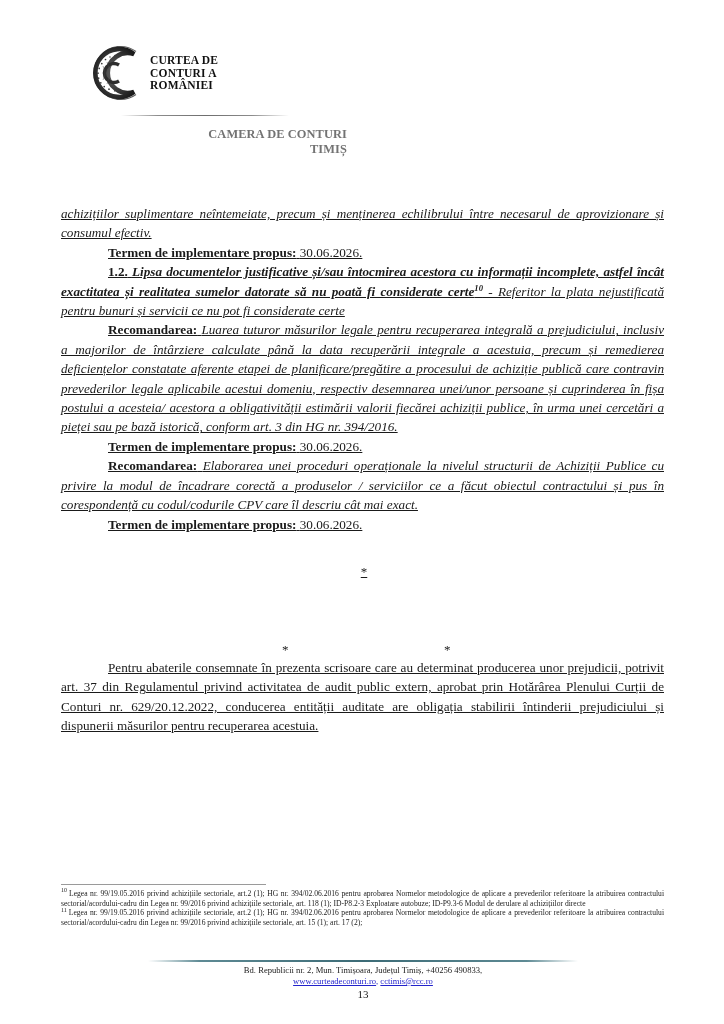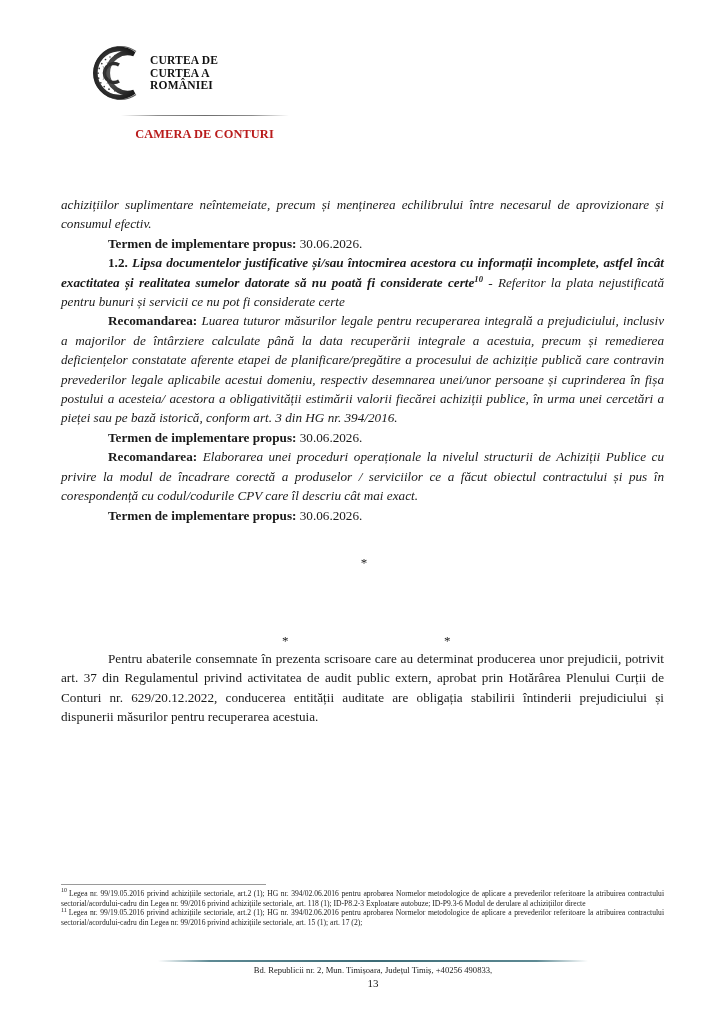--- a/index.html
+++ b/index.html
@@ -60,30 +60,32 @@
     width: 168px;
     height: 1px;
     background: linear-gradient(to right, rgba(255,255,255,0) 0%, #8c8c8c 22%, #6e6e6e 50%, #8c8c8c 78%, rgba(255,255,255,0) 100%);
   }
   .chamber {
     margin-top: 11px;
     font-family: "Liberation Serif", serif;
     font-weight: bold;
     font-size: 12.4px;
     line-height: 14.5px;
-    color: #b91c1c;
+    color: #737373;
     letter-spacing: 0.1px;
+    text-align: right;
   }
 
   
   .body-area {
     position: absolute;
-    top: 195px;
+    top: 204px;
     left: 61px;
     width: 603px;
+    text-decoration: underline;
   }
   p.para {
     margin: 0;
     font-size: 13.2px;
     line-height: 19.4px;
     text-align: justify;
     text-justify: inter-word;
   }
   .ital { font-style: italic; }
   .bold { font-weight: bold; }
@@ -140,21 +142,21 @@
   p.footnote sup {
     font-size: 6px;
     vertical-align: super;
     line-height: 0;
     margin-right: 2px;
   }
 
   
   .footer {
     position: absolute;
-    left: 158px;
+    left: 148px;
     top: 960px;
     width: 430px;
     text-align: center;
   }
   .footer-rule {
     width: 430px;
     height: 1.6px;
     background: linear-gradient(to right, rgba(255,255,255,0) 0%, #5e8a94 12%, #3c6b76 50%, #5e8a94 88%, rgba(255,255,255,0) 100%);
     margin-bottom: 3px;
   }
@@ -215,27 +217,28 @@
             <circle cx="35.6" cy="47.6" r="0.7"></circle>
           </g>
           <g stroke="#4a4a4a" stroke-width="0.6" fill="none" opacity="0.8">
             <path d="M19 24 q4 7 0 14"></path>
             <path d="M23 20 q5 11 0 22"></path>
           </g>
         </svg>
       </div>
       <div class="org-name">
         <div>CURTEA DE</div>
-        <div>CURTEA A</div>
+        <div>CONTURI A</div>
         <div>ROMÂNIEI</div>
       </div>
     </div>
     <div class="lh-rule"></div>
     <div class="chamber">
       <div>CAMERA DE CONTURI</div>
+      <div>TIMIȘ</div>
     </div>
   </div>
 
   <div class="body-area">
 
     <p class="para ital">achizițiilor suplimentare neîntemeiate, precum și menținerea echilibrului între necesarul de aprovizionare și consumul efectiv.</p>
 
     <p class="para indent gap-m">
       <span class="bold">Termen de implementare propus:</span><span>&nbsp;</span><span>30.06.2026.</span>
     </p>
@@ -276,16 +279,19 @@
       <sup>10</sup><span>Legea nr. 99/19.05.2016 privind achizițiile sectoriale, art.2 (1); HG nr. 394/02.06.2016 pentru aprobarea Normelor metodologice de aplicare a prevederilor referitoare la atribuirea contractului sectorial/acordului-cadru din Legea nr. 99/2016 privind achizițiile sectoriale, art. 118 (1);  ID-P8.2-3 Exploatare autobuze; ID-P9.3-6 Modul de derulare al achizițiilor directe</span>
     </p>
     <p class="footnote">
       <sup>11</sup><span>Legea nr. 99/19.05.2016 privind achizițiile sectoriale, art.2 (1); HG nr. 394/02.06.2016 pentru aprobarea Normelor metodologice de aplicare a prevederilor referitoare la atribuirea contractului sectorial/acordului-cadru din Legea nr. 99/2016 privind achizițiile sectoriale, art. 15 (1); art. 17 (2);</span>
     </p>
   </div>
 
   <div class="footer">
     <div class="footer-rule"></div>
     <div class="footer-line">Bd. Republicii nr. 2, Mun. Timișoara, Județul Timiș, +40256 490833,</div>
+    <div class="footer-links">
+      <a href="#">www.curteadeconturi.ro</a><span>, </span><a href="#">cctimis@rcc.ro</a>
+    </div>
     <div class="page-num">13</div>
   </div>
 
 </div>
 
 </body></html>

